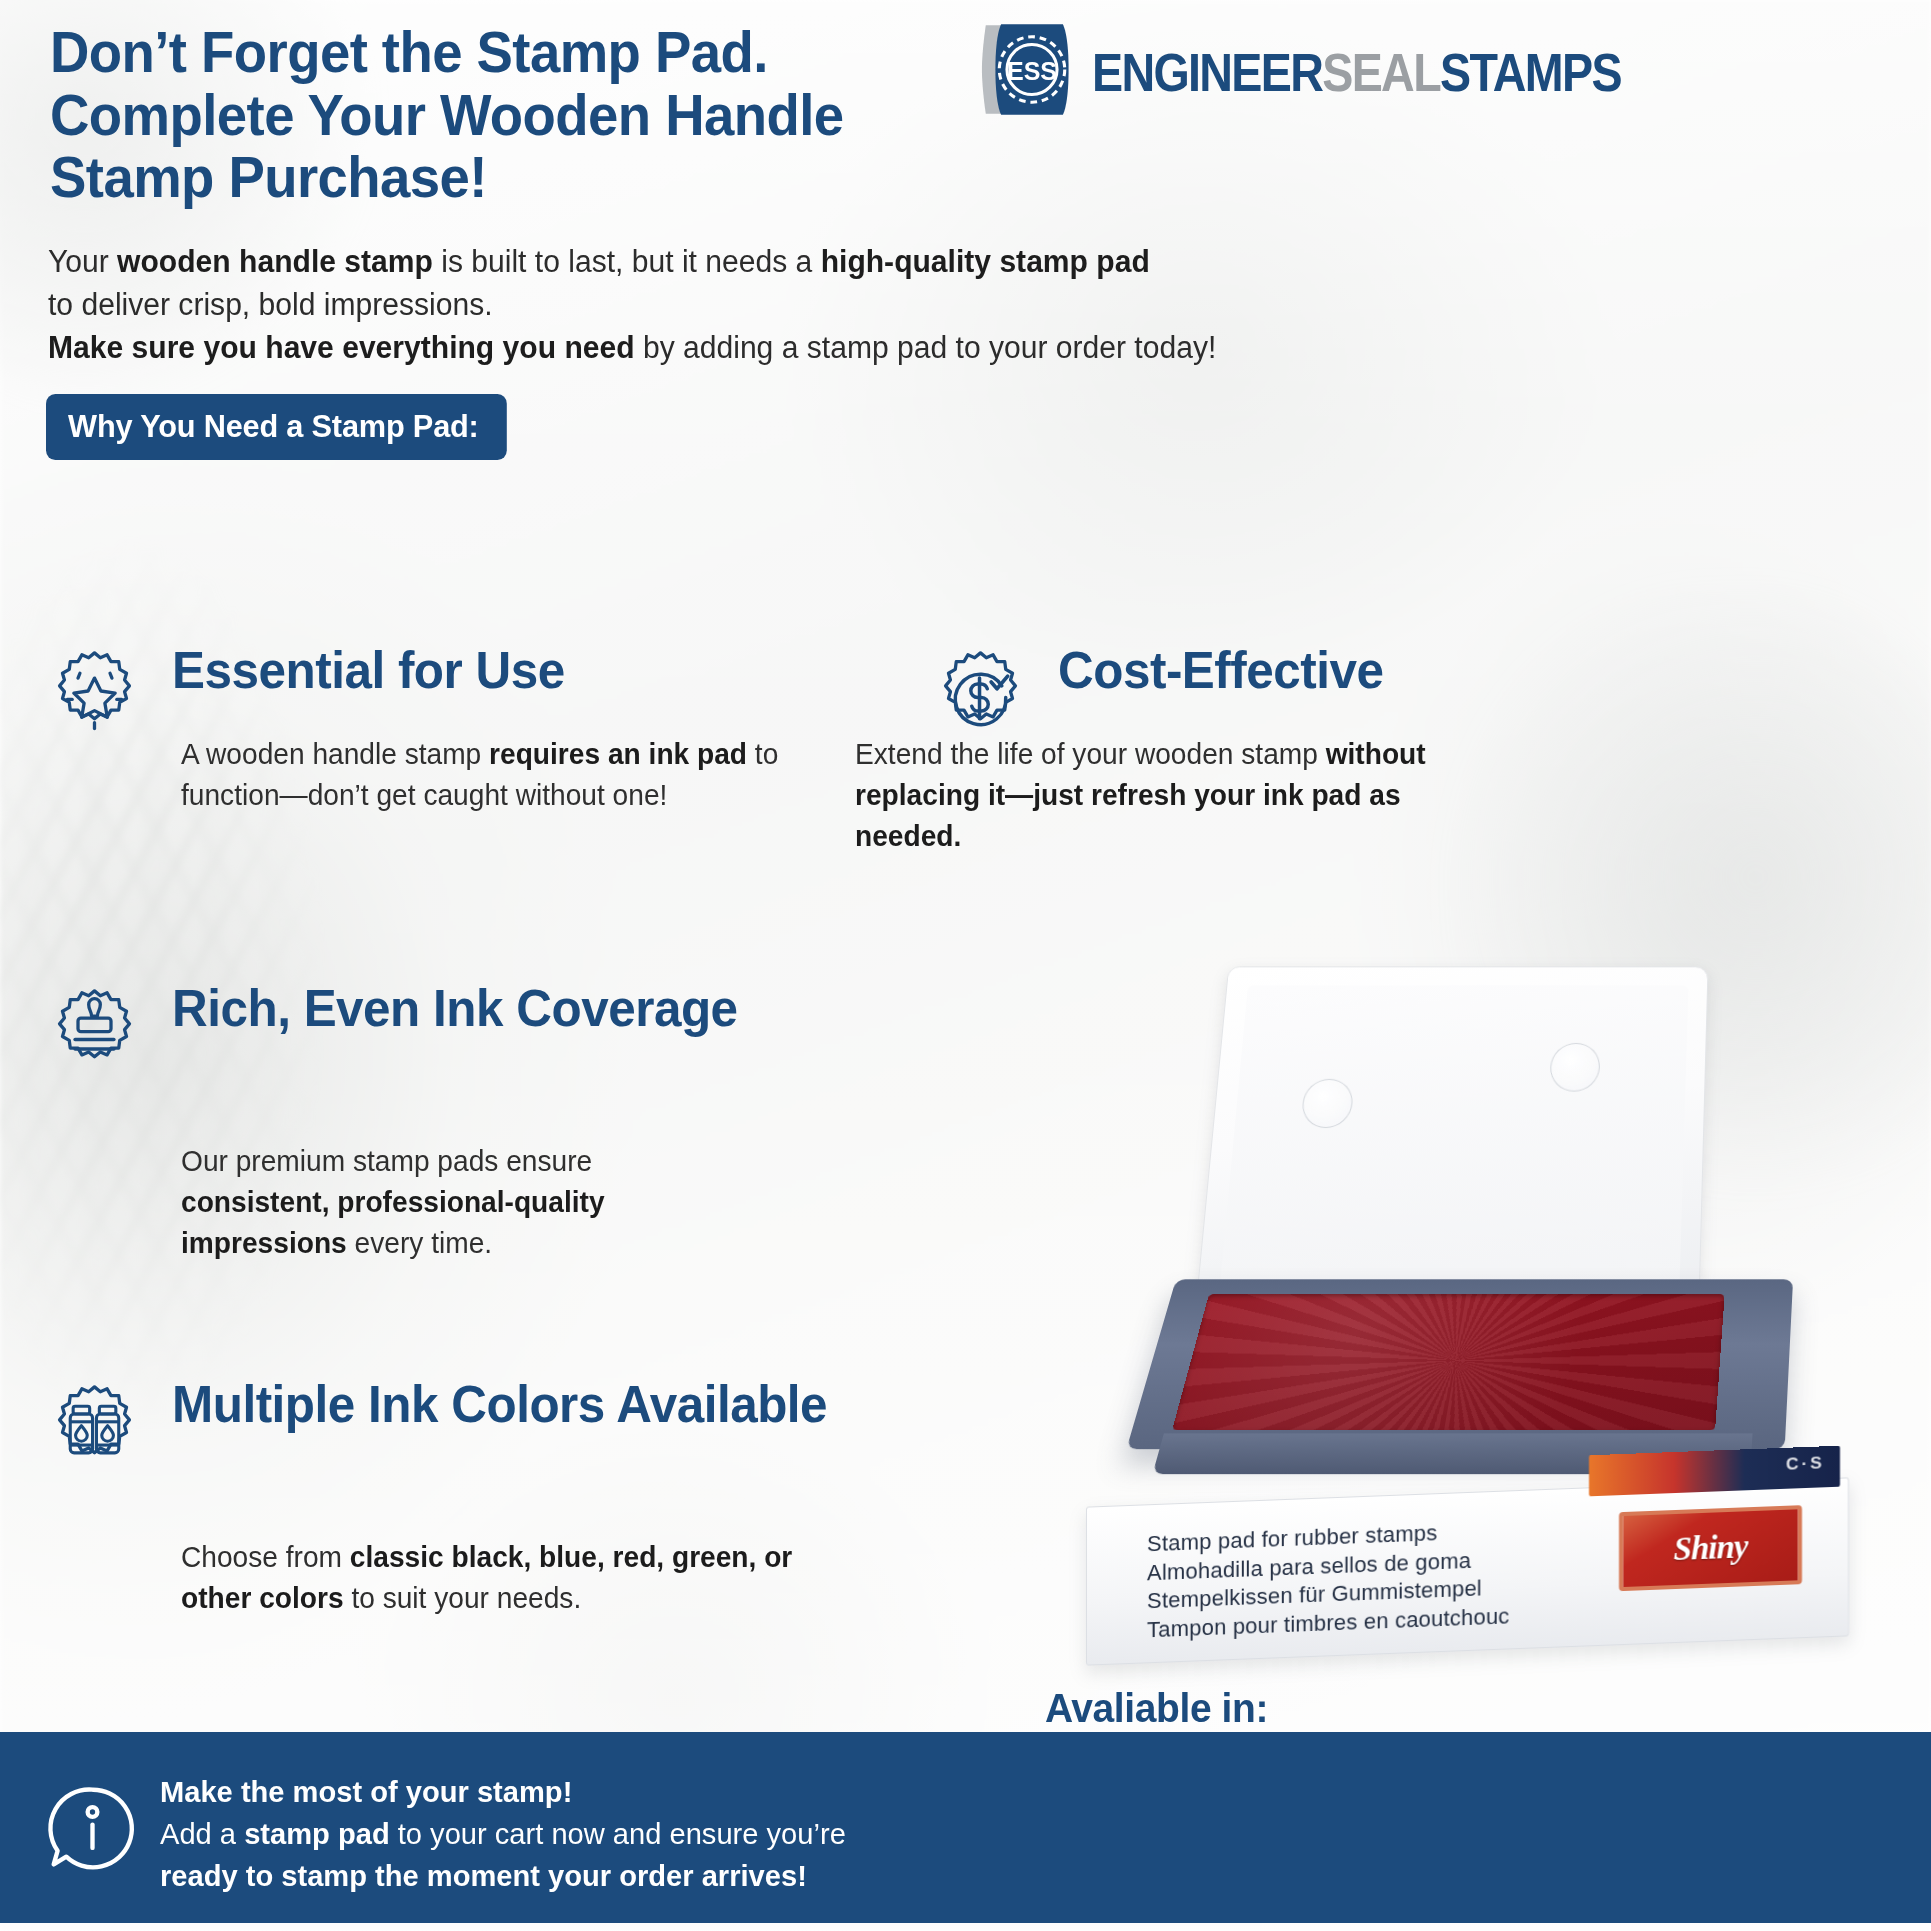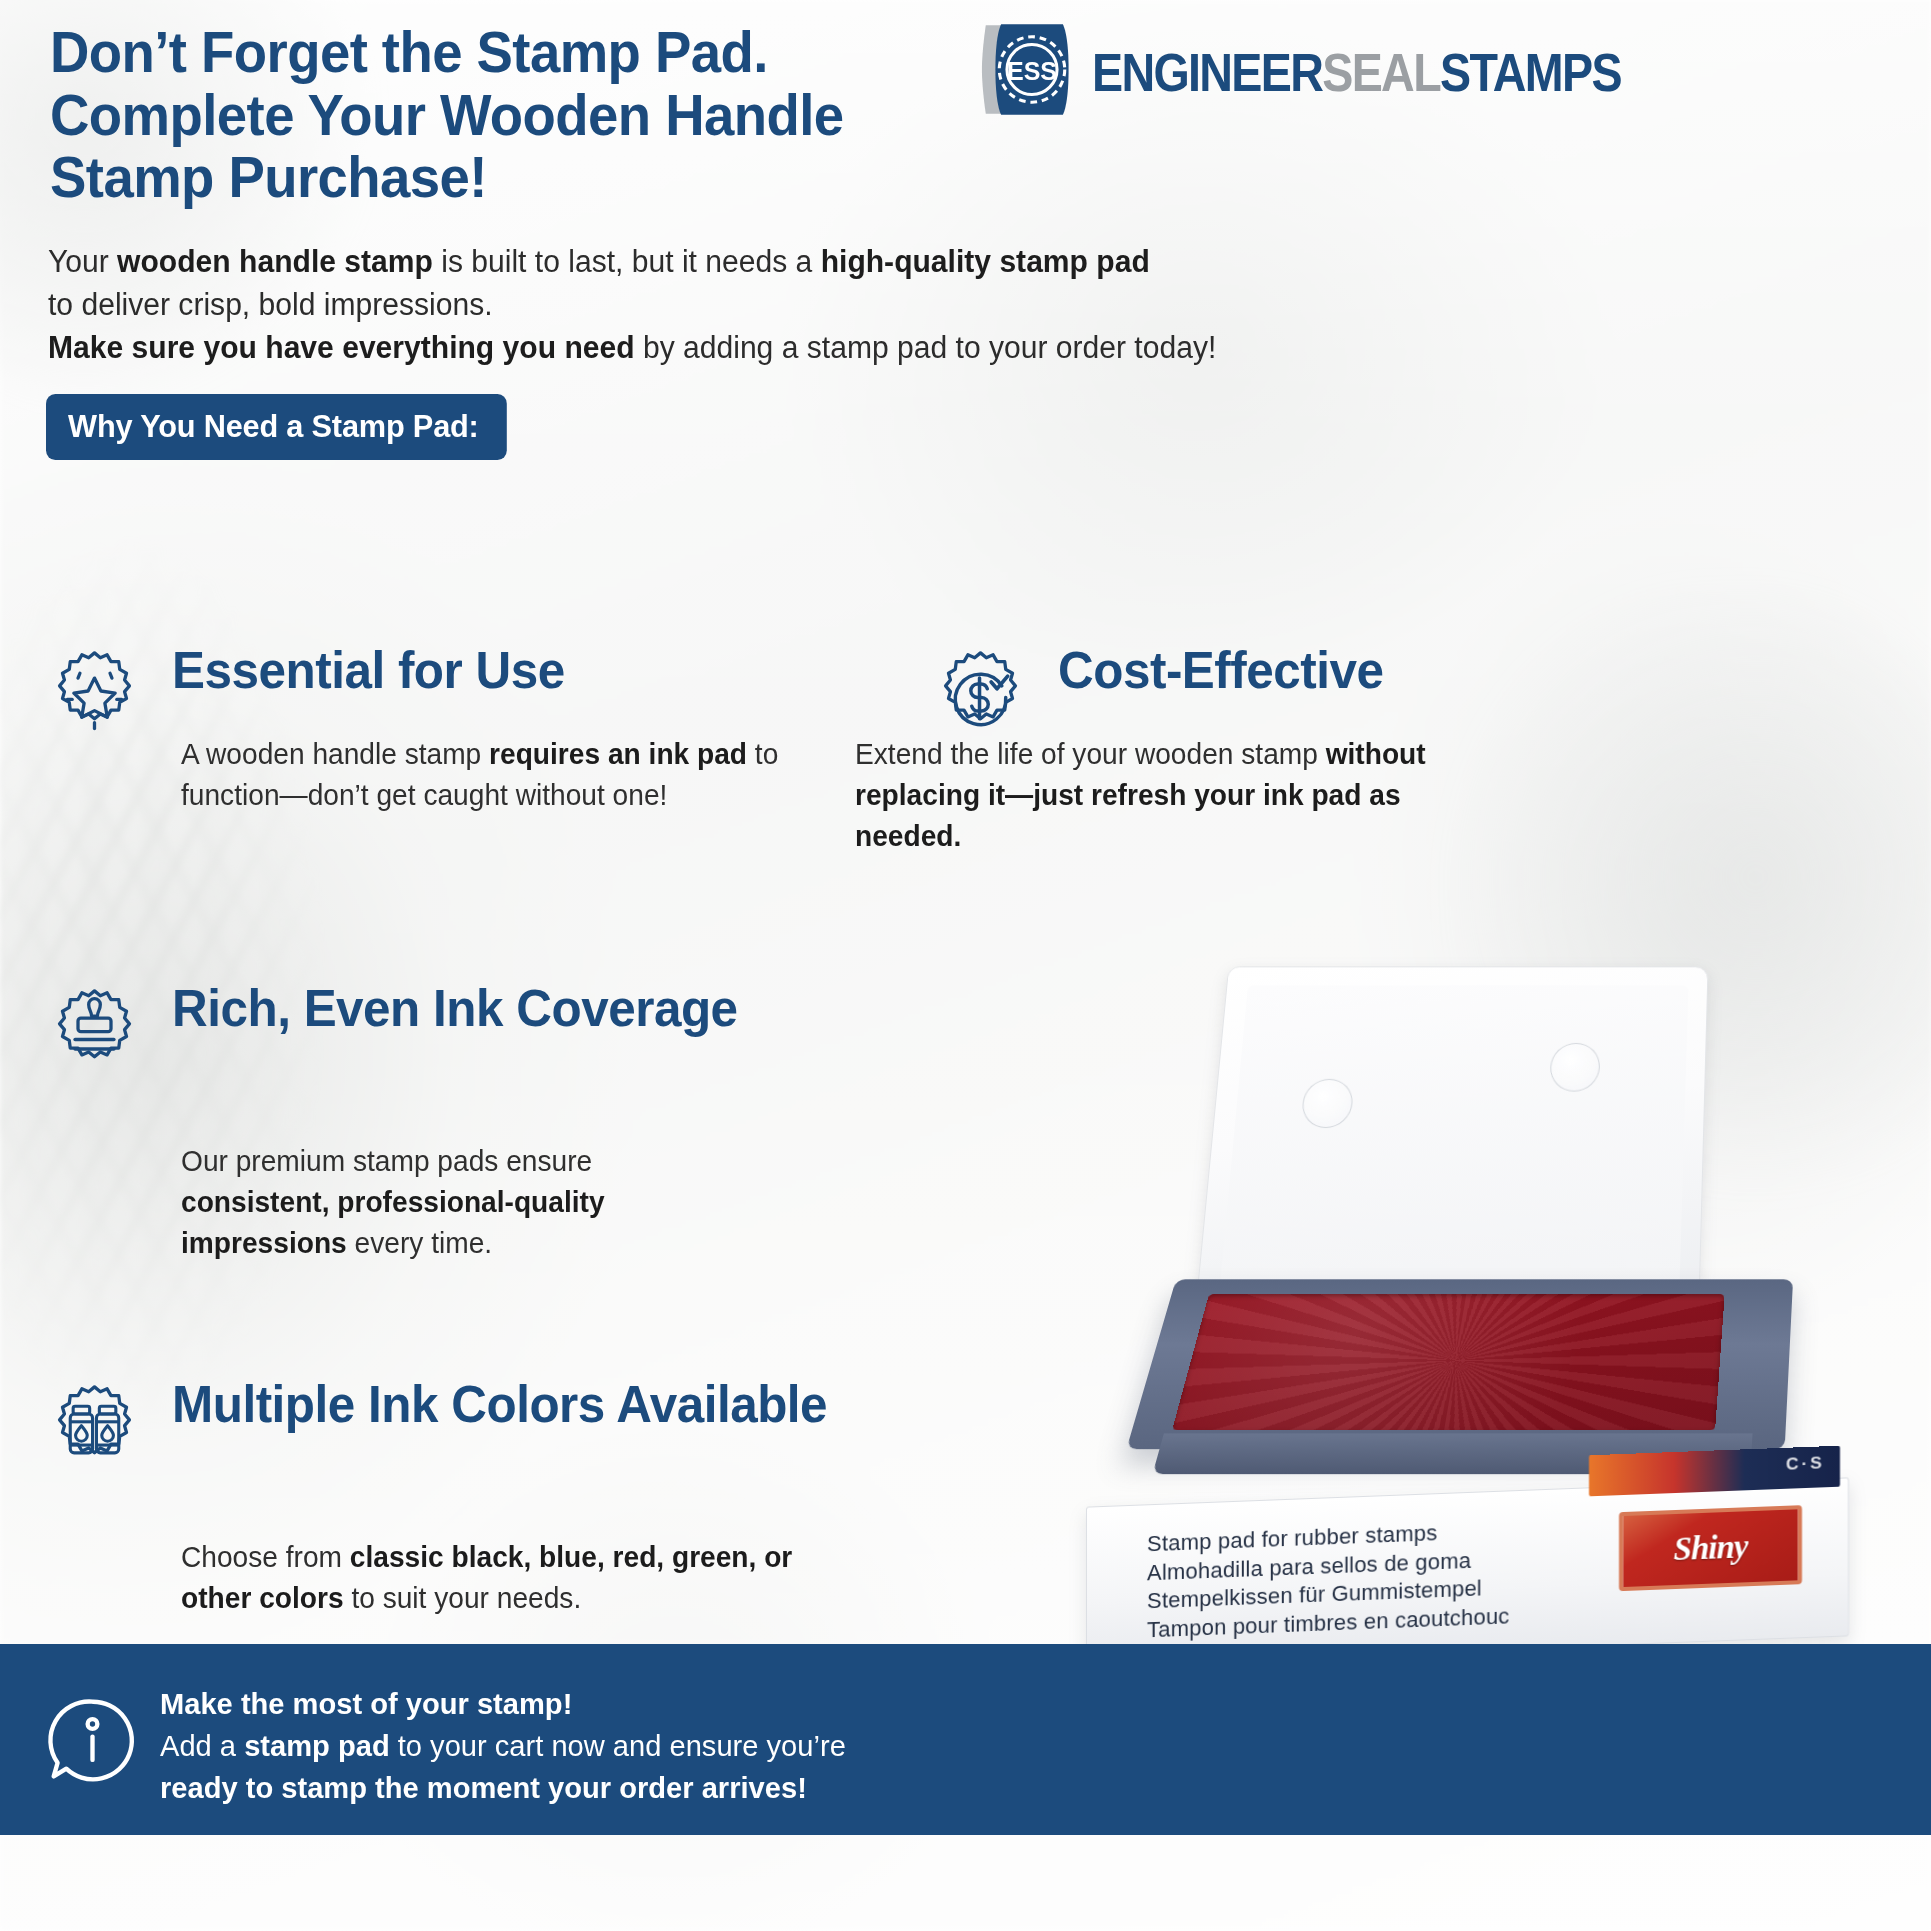--- a/index.html
+++ b/index.html
@@ -230,21 +230,21 @@
 
   
   .avail-title {
     position:absolute; left:1045px; top:1685px;
     color:#1c4b7d; font-size:41px; font-weight:700; letter-spacing:-0.4px;
     transform: scaleX(.95); transform-origin:left top;
   }
 
   
   .bottom-bar {
-    position:absolute; left:0; top:1644px; width:1931px; height:191px;
+    position:absolute; left:0; top:1732px; width:1931px; height:191px;
     background:#1c4b7d;
   }
   .info-icon { position:absolute; left:44px; top:48px; width:97px; height:97px; }
   .bottom-text {
     position:absolute; left:160px; top:39px; width:869px;
     color:#ffffff; font-size:30px; line-height:1.40;
     transform: scaleX(.97); transform-origin:left top;
   }
   .bottom-text b { font-weight:700; }
   .bottom-text .line1 { font-weight:700; font-size:30px; }

